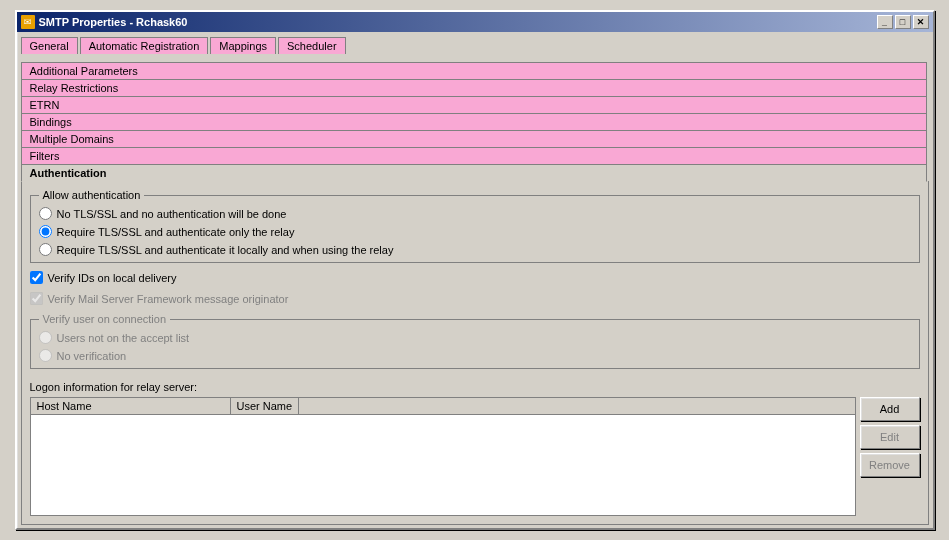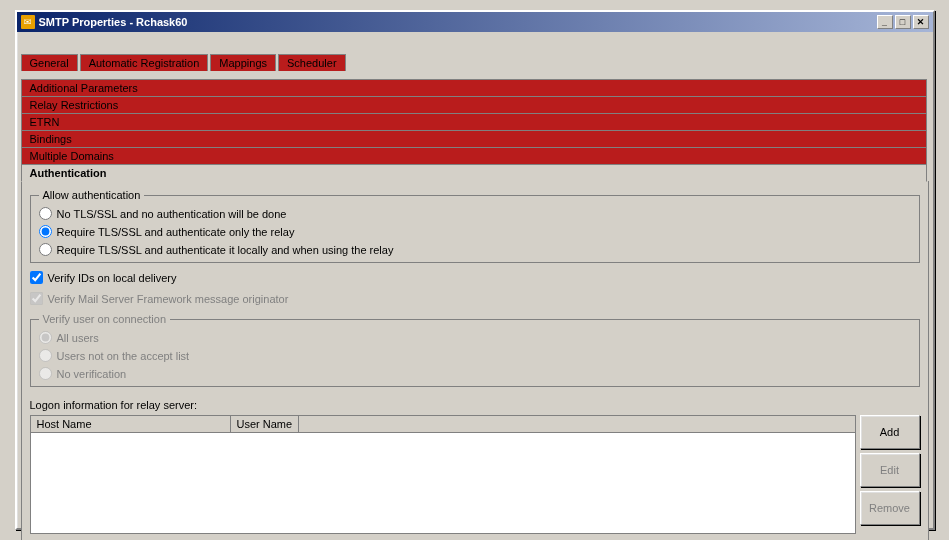--- a/index.html
+++ b/index.html
@@ -81,30 +81,30 @@
       display: flex;
       flex-direction: column;
       padding: 4px 4px 4px 4px;
     }
     .tab-row {
       display: flex;
       gap: 0;
     }
     .tab {
       padding: 2px 8px;
-      background: #b91c1c;
+      background: #f9a8d4;
       border: 1px solid #808080;
       border-bottom: none;
       cursor: pointer;
       font-size: 11px;
       color: #000;
       white-space: nowrap;
       margin-right: 2px;
       position: relative;
-      top: 18px;
+      top: 1px;
     }
     .tab.active {
       background: #d4d0c8;
       border-bottom: 1px solid #d4d0c8;
       font-weight: bold;
       z-index: 2;
       top: 1px;
     }
     .tab-row-1 {
       margin-bottom: 0;
@@ -190,21 +190,21 @@
       height: 100px;
       background: #fff;
     }
     .logon-buttons {
       display: flex;
       flex-direction: column;
       gap: 4px;
     }
     .btn {
       width: 60px;
-      height: 34px;
+      height: 24px;
       background: #d4d0c8;
       border: 1px solid #808080;
       border-top-color: #fff;
       border-left-color: #fff;
       box-shadow: 1px 1px 0 #000, inset 1px 1px 0 #dfdfdf;
       font-size: 11px;
       cursor: pointer;
       display: flex;
       align-items: center;
       justify-content: center;
@@ -316,24 +316,20 @@
       <label class="checkbox-item disabled-text">
         <input type="checkbox" checked="" disabled="" style="">
         <span>Verify Mail Server Framework message originator</span>
       </label>
 
       <fieldset>
         <legend>
           <span class="disabled-text">Verify user on connection</span>
         </legend>
         <div class="radio-group">
-          <label class="radio-item disabled-text">
-            <input type="radio" name="verify" checked="" disabled="" style="">
-            <span>All users</span>
-          </label>
           <label class="radio-item disabled-text">
             <input type="radio" name="verify" disabled="" style="">
             <span>Users not on the accept list</span>
           </label>
           <label class="radio-item disabled-text">
             <input type="radio" name="verify" disabled="" style="">
             <span>No verification</span>
           </label>
         </div>
       </fieldset>

